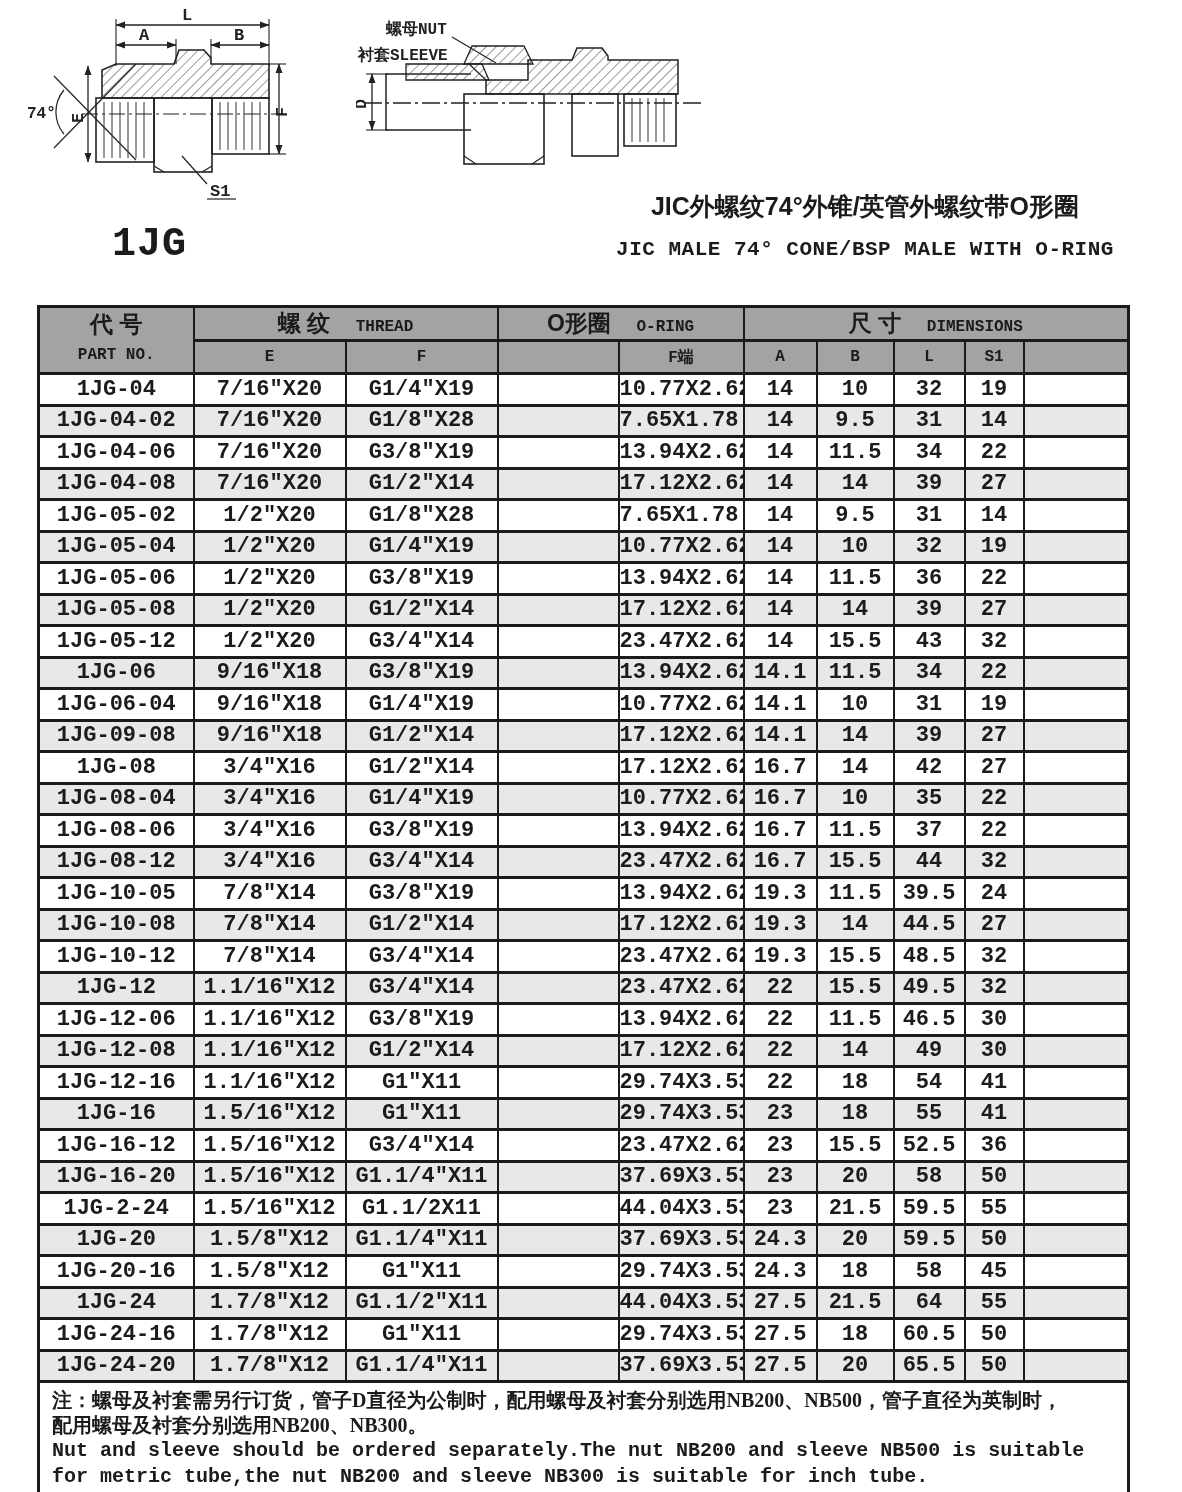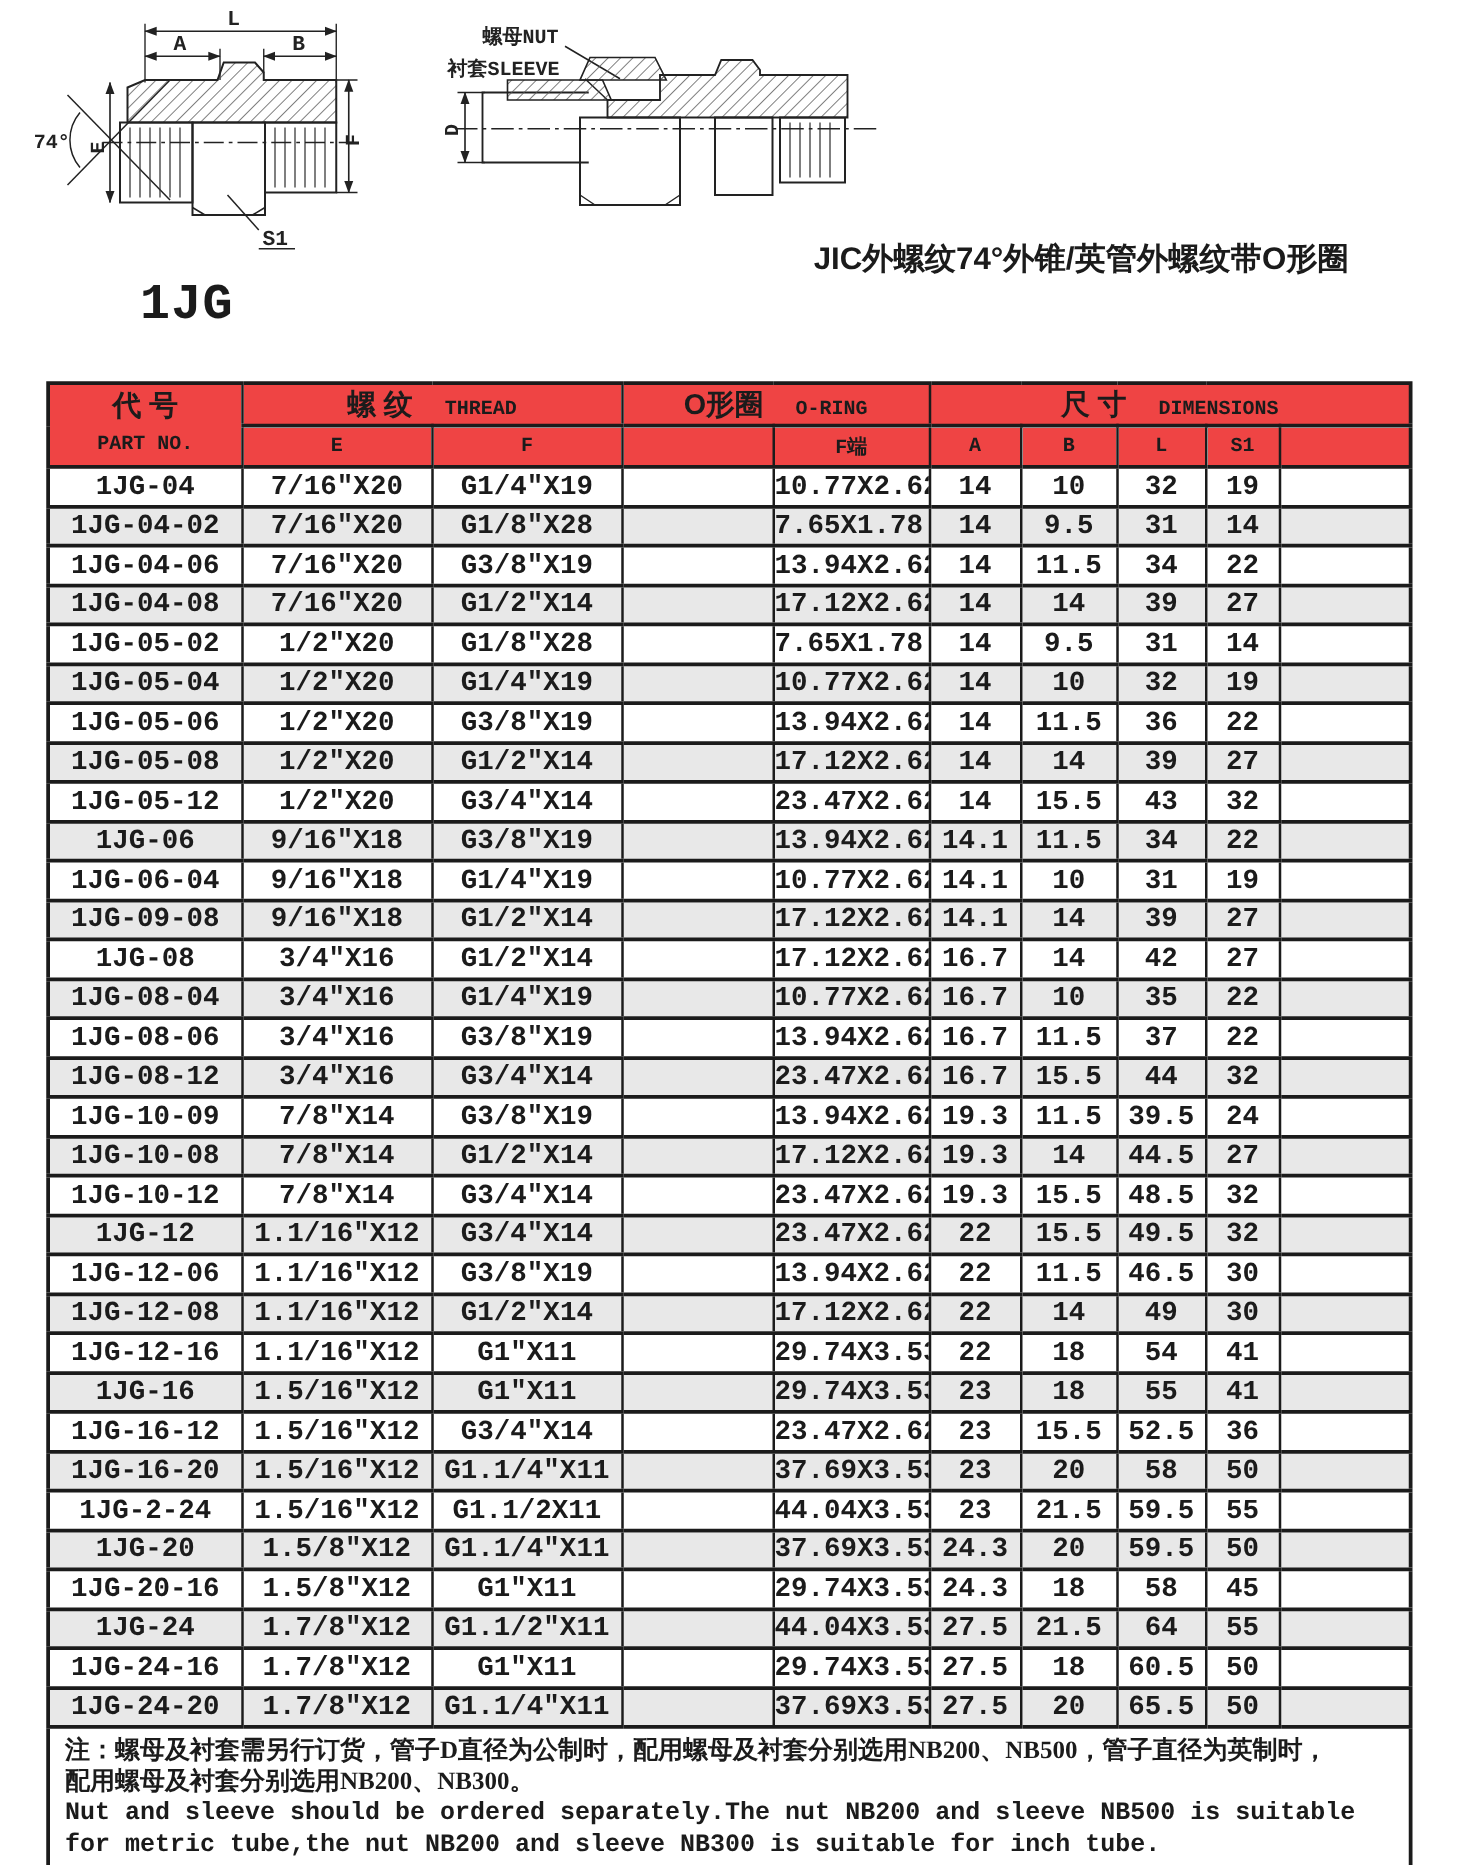--- a/index.html
+++ b/index.html
@@ -33,21 +33,21 @@
     border-collapse:collapse; table-layout:fixed;
     width:1090px;
     border:3px solid #1b1b1b;
   }
   .spec-table th, .spec-table td {
     border:2px solid #1b1b1b;
     border-top-width:3px; border-bottom-width:3px;
     text-align:center; vertical-align:middle;
     padding:0; overflow:hidden; white-space:nowrap;
   }
-  .spec-table thead th { background:#ef4444; }
+  .spec-table thead th { background:#a3a3a3; }
   .spec-table thead tr { height:33px; }
   .hdr-zh { font-size:23px; font-weight:bold; font-family:"Liberation Sans","DejaVu Sans",sans-serif; }
   .hdr-en { font-size:16px; font-weight:bold; }
   .hdr-gap { margin-left:16px; }
   .hdr-stack div { line-height:31px; }
   .spec-table tbody tr { height:31.5px; }
   .spec-table tbody td { font-size:22px; font-weight:bold; background:#ffffff; }
   .spec-table tbody tr.alt td { background:#e8e8e8; }
   .spec-table tbody td.right { text-align:right; padding-right:5px; }
 
@@ -178,20 +178,21 @@
       <line x1="292" y1="90" x2="292" y2="134"></line>
         <line x1="300" y1="90" x2="300" y2="134"></line>
       <line x1="308" y1="90" x2="308" y2="134"></line>
     </g>
 
     <line x1="8" y1="95" x2="346" y2="95" stroke="#222" stroke-width="1.3" stroke-dasharray="18 4 3 4"></line>
   </svg>
 
   <div class="part-code">1JG</div>
   <div class="title-zh">JIC外螺纹74°外锥/英管外螺纹带O形圈</div>
+  <div class="title-en">JIC MALE 74° CONE/BSP MALE WITH O-RING</div>
 
   <table class="spec-table">
     <colgroup>
       <col style="width:155px">
         <col style="width:152px">
         <col style="width:152px">
       <col style="width:121px">
         <col style="width:125px">
         <col style="width:73px">
       <col style="width:77px">
@@ -417,21 +418,21 @@
           <td>G3/4″X14</td>
           <td></td>
           <td class="right">23.47X2.62</td>
           <td>16.7</td>
           <td>15.5</td>
           <td>44</td>
           <td>32</td>
           <td></td>
         </tr>
         <tr>
-          <td>1JG-10-09</td>
+          <td>1JG-10-05</td>
           <td>7/8″X14</td>
           <td>G3/8″X19</td>
           <td></td>
           <td class="right">13.94X2.62</td>
           <td>19.3</td>
           <td>11.5</td>
           <td>39.5</td>
           <td>24</td>
           <td></td>
         </tr>

